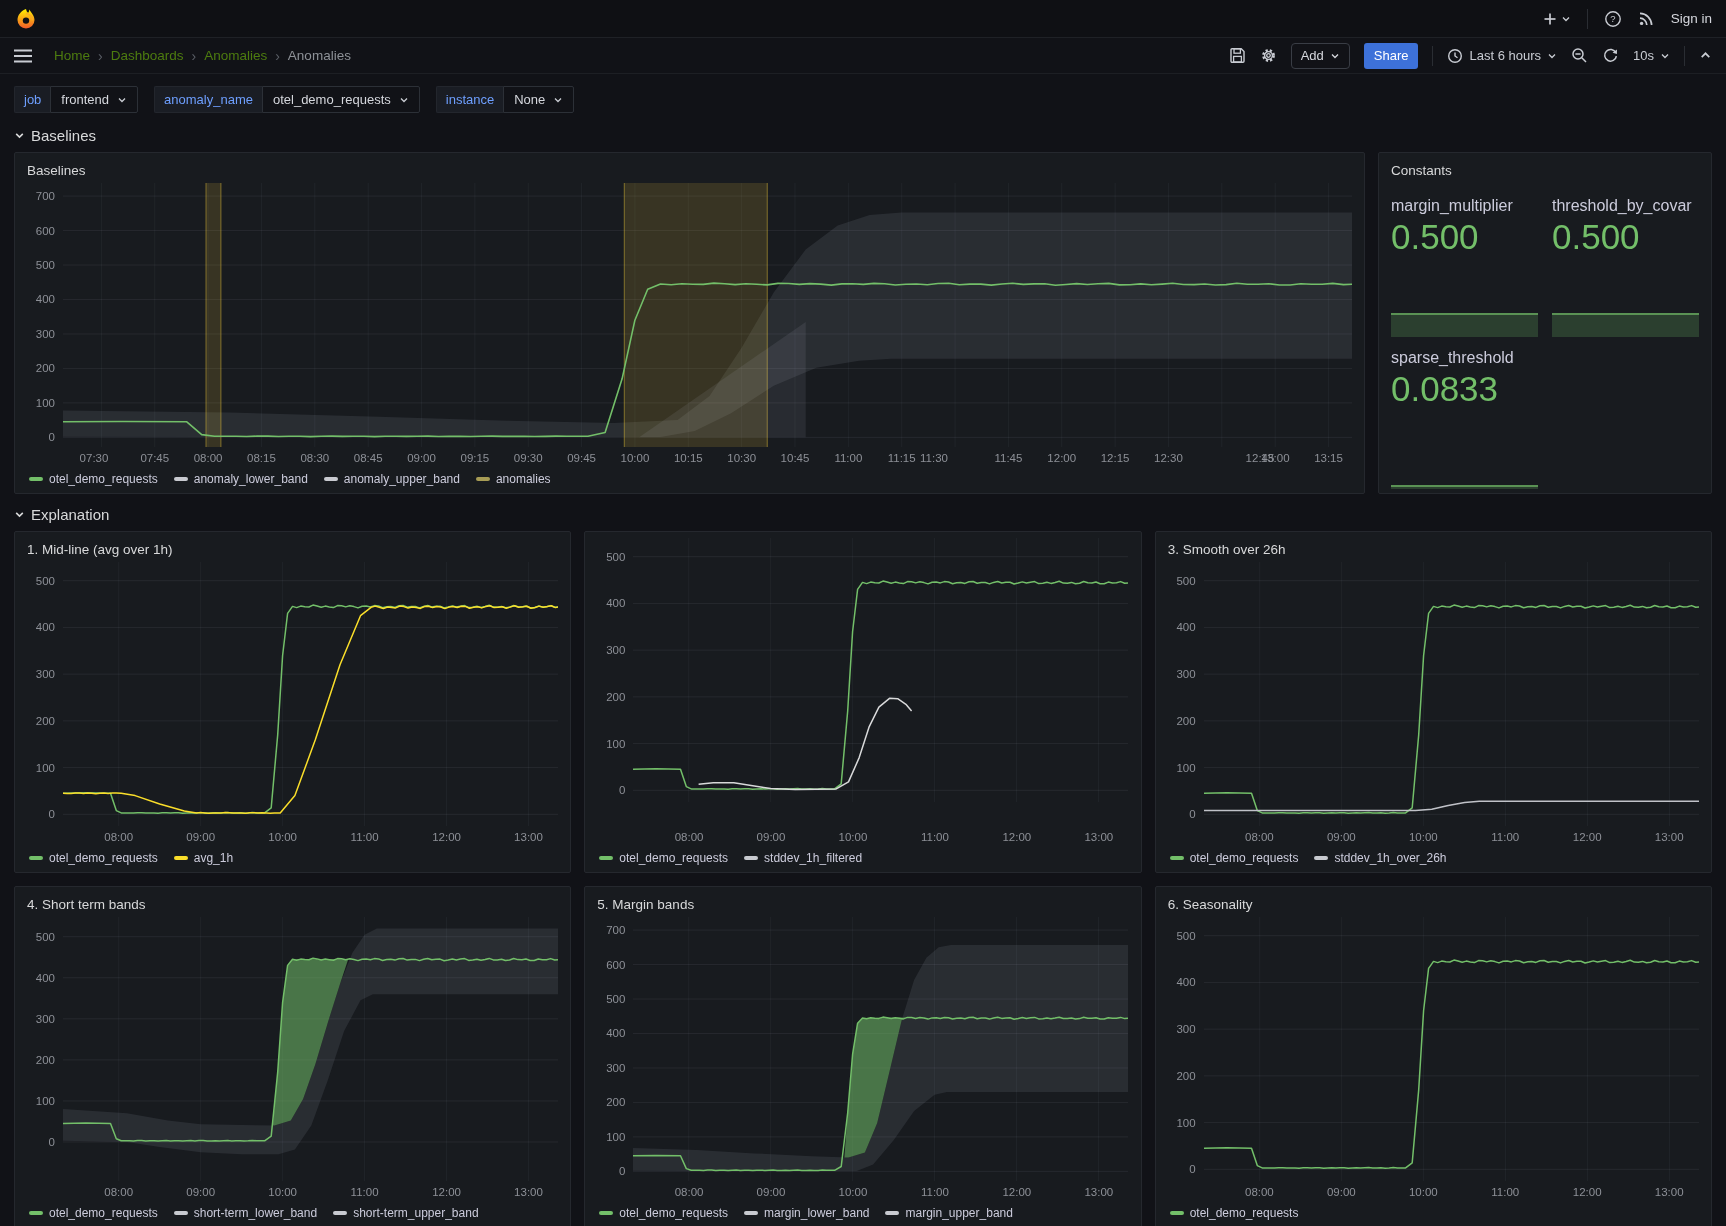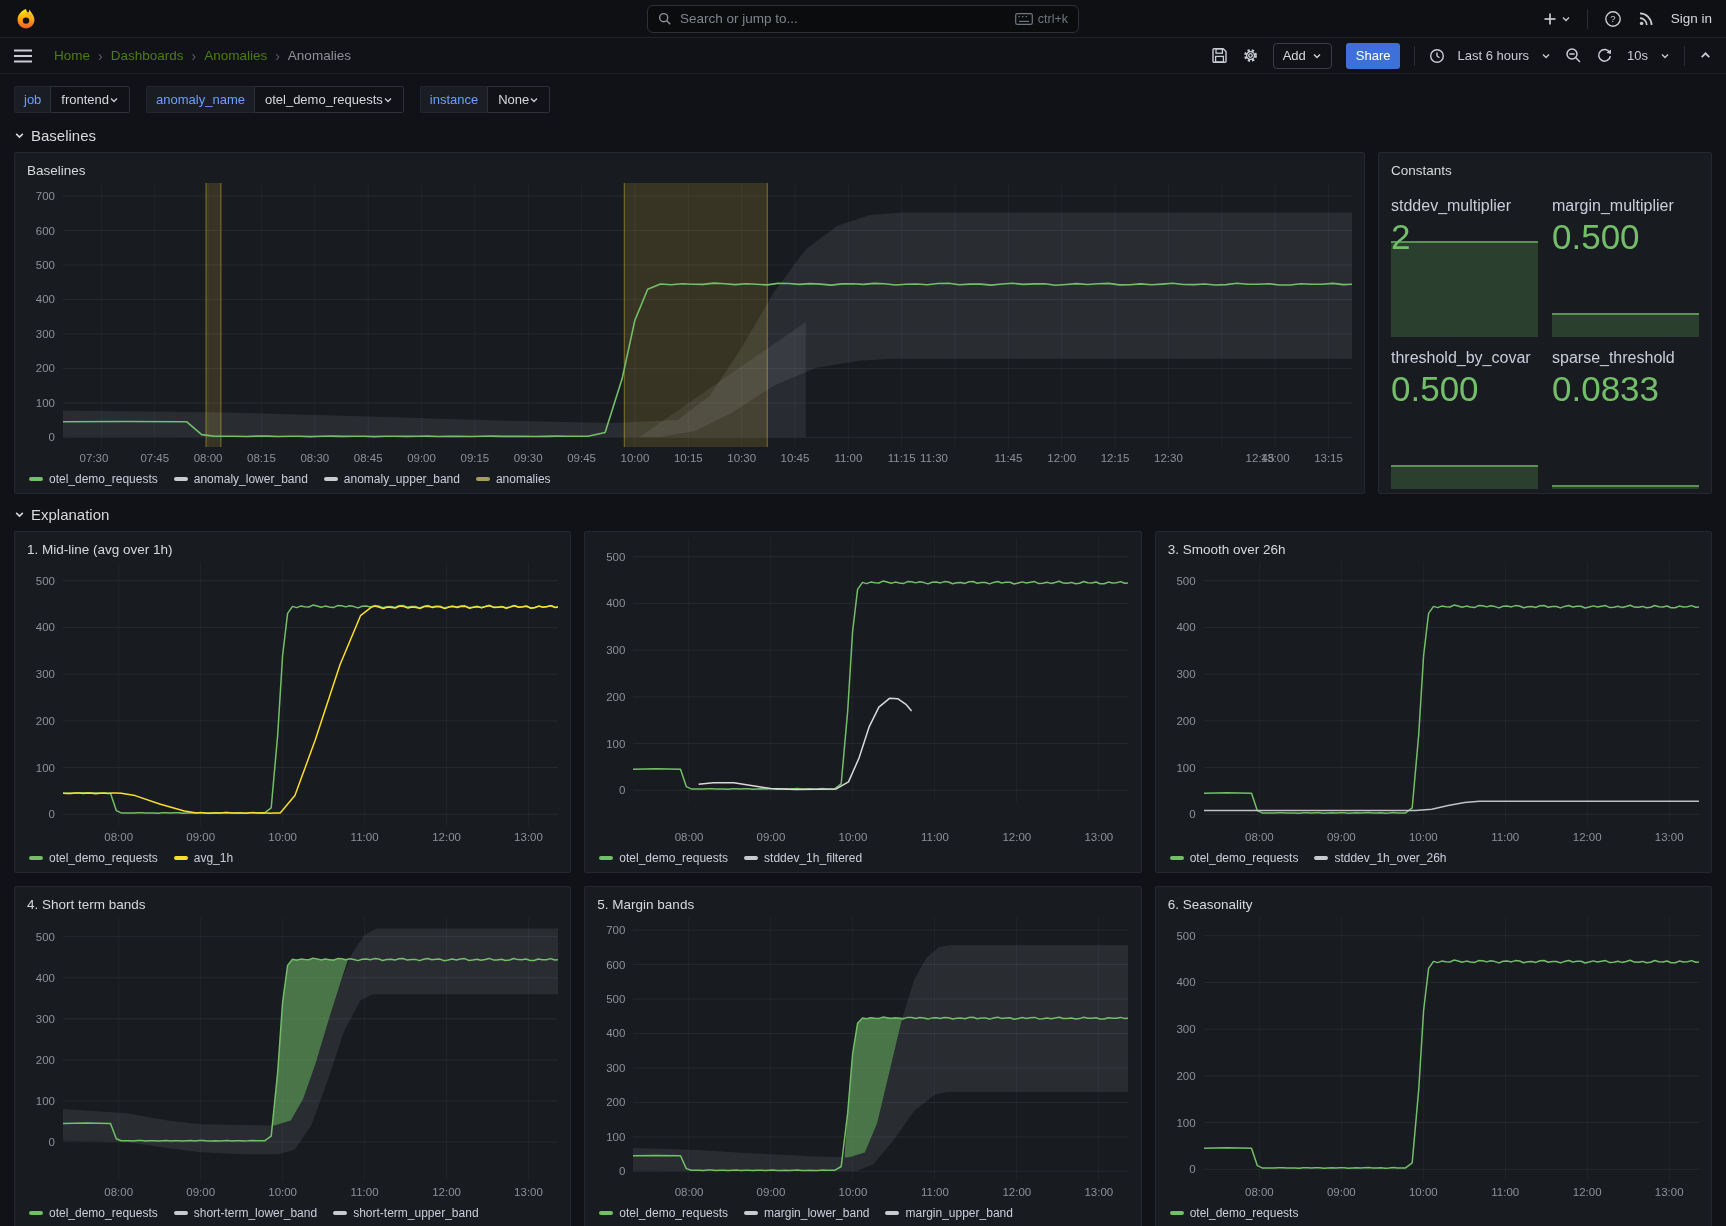--- a/index.html
+++ b/index.html
@@ -26,29 +26,29 @@
     display:flex; align-items:center; padding:0 14px; gap:10px; }
   .crumbs { display:flex; align-items:center; gap:8px; font-size:13.5px; margin-left:12px; }
   .crumb { color:#4d7c0f; cursor:pointer; }
   .crumb.muted { color:#8d9197; }
   .crumb-sep { color:#5a5e66; font-size:14px; }
   .tb-right { margin-left:auto; display:flex; align-items:center; gap:14px; color:#c9ccd3; }
   .btn-outline { height:26px; border:1px solid #393d45; border-radius:4px; padding:0 9px;
     display:flex; align-items:center; gap:6px; font-size:13px; color:#d5d7dd; background:transparent; cursor:pointer; }
   .btn-share { height:26px; border-radius:3px; padding:0 10px; display:flex; align-items:center;
     font-size:13px; font-weight:500; color:#fff; border:none; cursor:pointer; }
-  .tb-group { display:flex; align-items:center; gap:12px; font-size:13px; cursor:pointer; }
+  .tb-group { display:flex; align-items:center; gap:6px; font-size:13px; cursor:pointer; }
 
   
   .vars { display:flex; align-items:center; gap:16px; padding:12px 14px 2px; }
   .var-group { display:flex; align-items:stretch; }
   .var-label { background:#1a1d24; border:1px solid #23262d; border-right:none; border-radius:2px 0 0 2px;
     padding:5px 9px; font-size:13px; }
   .var-value { background:#111217; border:1px solid #2c3037; border-radius:0 2px 2px 0;
-    padding:5px 10px; font-size:13px; color:#d5d7dd; display:flex; align-items:center; cursor:pointer; }
+    padding:5px 10px; font-size:13px; color:#d5d7dd; display:flex; align-items:center; gap:8px; cursor:pointer; }
 
   
   .section-hdr { display:flex; align-items:center; gap:6px; padding:12px 14px 8px; font-size:15px;
     font-weight:500; color:#d8d9da; cursor:pointer; }
   .row-baselines { display:grid; grid-template-columns:1fr 334px; gap:13px; margin:0 14px; height:342px; }
   .row-3 { display:grid; grid-template-columns:repeat(3,1fr); gap:13px; margin:0 14px; height:342px; }
   .row-3.second { margin-top:13px; }
 
   
   .panel { background:#181b1f; border:1px solid #25282e; border-radius:2px;
@@ -88,37 +88,20 @@
           <linearGradient id="gflame" x1="0" y1="0" x2="0" y2="1">
         <stop offset="0" stop-color="#fff200"></stop>
             <stop offset="1" stop-color="#f15b2a"></stop>
           </linearGradient>
         </defs>
       <path d="M12 2 C7 4 3.5 8 3.5 13 a8.5 8.5 0 0 0 17 0 C20.5 8.5 17.5 6 15.2 2.4 C15.2 6.2 13.2 7.2 12 2 Z" fill="url(#gflame)"></path>
       <circle cx="12" cy="13.6" r="3.2" fill="#0f1014"></circle>
       <path d="M12 6.5 a7 7 0 0 1 6.5 7" stroke="#f9a825" stroke-width="1.4" fill="none"></path>
     </svg>
 
-    <div class="searchbox">
-      <svg width="14" height="14" viewBox="0 0 16 16">
-        <circle cx="6.5" cy="6.5" r="4.6" fill="none" stroke="#8e939c" stroke-width="1.6"></circle>
-        <line x1="10" y1="10" x2="14" y2="14" stroke="#8e939c" stroke-width="1.6"></line>
-      </svg>
-      <span class="ph">Search or jump to...</span>
-      <span class="kbd-hint">
-        <svg width="18" height="12" viewBox="0 0 18 12">
-          <rect x="0.7" y="0.7" width="16.6" height="10.6" rx="1.6" fill="none" stroke="#70767f" stroke-width="1.2"></rect>
-          <line x1="4" y1="8.4" x2="14" y2="8.4" stroke="#70767f" stroke-width="1.2"></line>
-          <line x1="3.4" y1="3.6" x2="4.8" y2="3.6" stroke="#70767f" stroke-width="1.2"></line>
-          <line x1="7" y1="3.6" x2="8.4" y2="3.6" stroke="#70767f" stroke-width="1.2"></line>
-          <line x1="10.6" y1="3.6" x2="12" y2="3.6" stroke="#70767f" stroke-width="1.2"></line>
-        </svg>
-        <span>ctrl+k</span>
-      </span>
-    </div>
 
     <div class="nav-right">
       <span class="icon-btn">
         <svg width="16" height="16" viewBox="0 0 16 16">
           <line x1="8" y1="2.5" x2="8" y2="13.5" stroke="currentColor" stroke-width="1.7"></line>
           <line x1="2.5" y1="8" x2="13.5" y2="8" stroke="currentColor" stroke-width="1.7"></line>
         </svg>
         <svg width="10" height="10" viewBox="0 0 10 10">
           <path d="M2 3.5 L5 6.5 L8 3.5" fill="none" stroke="currentColor" stroke-width="1.3"></path>
         </svg>
@@ -348,25 +331,20 @@
               <span>anomalies</span>
             </span>
           </div>
       </div>
     </div>
 
     <div class="panel">
       <div class="panel-title">Constants</div>
       <div class="const-grid">
         <div class="stat-cell">
-          <div class="stat-label">stddev_multiplier</div>
-          <div class="stat-value">2</div>
-          <div class="stat-fill" style="height: 96px;"></div>
-        </div>
-        <div class="stat-cell">
           <div class="stat-label">margin_multiplier</div>
           <div class="stat-value">0.500</div>
           <div class="stat-fill" style="height: 24px;"></div>
         </div>
         <div class="stat-cell">
           <div class="stat-label">threshold_by_covar</div>
           <div class="stat-value">0.500</div>
           <div class="stat-fill" style="height: 24px;"></div>
         </div>
         <div class="stat-cell">

